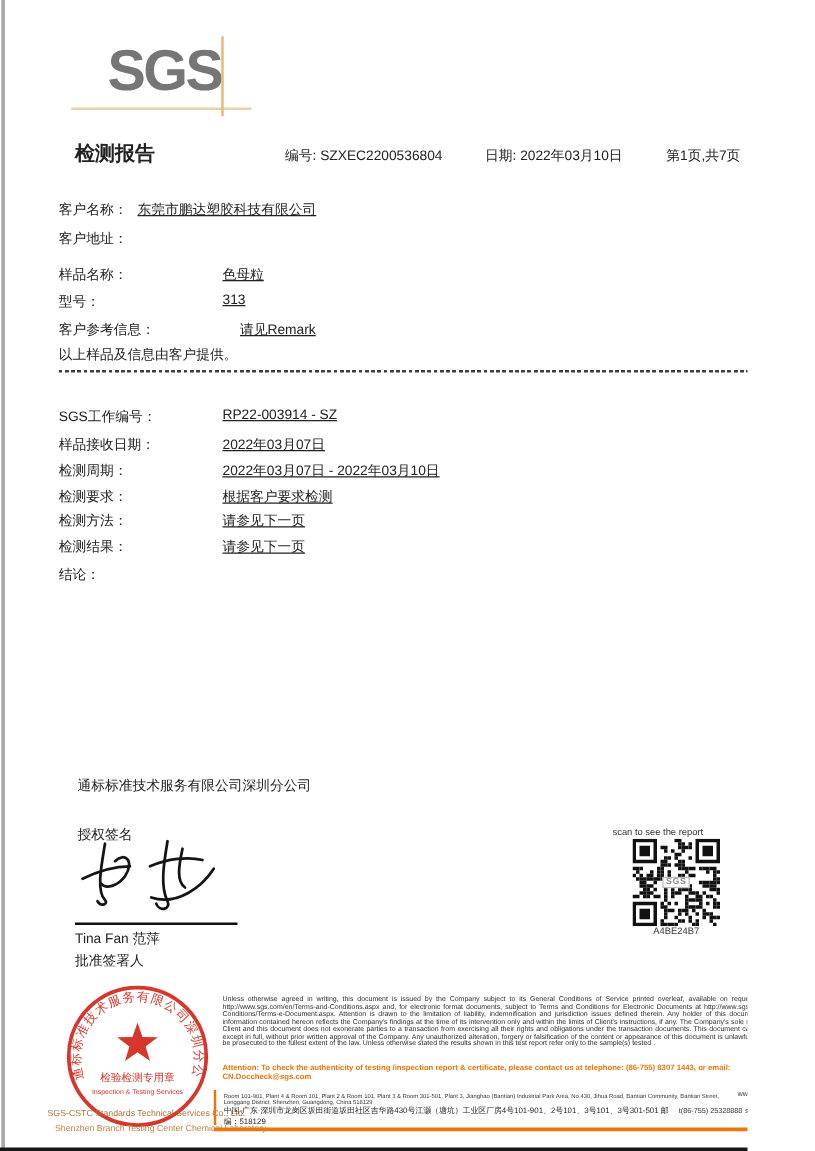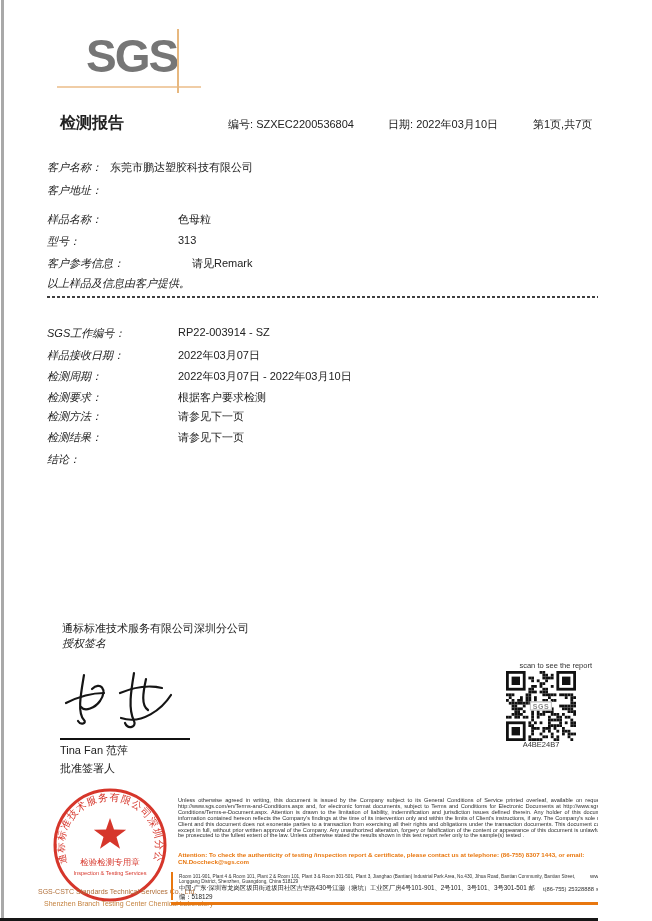--- a/index.html
+++ b/index.html
@@ -12,38 +12,38 @@
 
   
   .logo { position:absolute; left:86px; top:33px; font-size:46px; font-weight:bold; letter-spacing:-2px; color:#767676; line-height:1; }
   .logo-hline { position:absolute; left:57px; top:86px; width:144px; height:2px; background:#f0cda6; }
   .logo-vline { position:absolute; left:177px; top:29px; width:2px; height:64px; background:#e7b87f; }
 
   
   .title { position:absolute; left:60px; top:113px; font-size:16px; font-weight:bold; color:#222; }
   .hd { position:absolute; top:117px; font-size:11px; color:#222; white-space:nowrap; }
 
-  .lab { position:absolute; left:47px; font-size:11px; color:#222; white-space:nowrap;font-style:italic; }
-  .val { position:absolute; font-size:11px; color:#222; white-space:nowrap; }
+  .lab { position:absolute; left:47px; font-size:11px; color:#222; white-space:nowrap; }
+  .val { position:absolute; font-size:11px; color:#222; white-space:nowrap;text-decoration:underline; }
 
   .dashed { position:absolute; left:47px; top:296px; width:588px; height:2px;
             background:repeating-linear-gradient(90deg,#3f3f3f 0 3px,transparent 3px 5px); }
 
   .conclusion { position:absolute; left:178px; top:450px; width:460px; font-size:11px; line-height:18.5px; color:#222; text-align:justify; }
 
   
   .sig-co { position:absolute; left:62px; top:621px; font-size:11px; color:#222; }
-  .sig-auth { position:absolute; left:62px; top:636px; font-size:11px; color:#222;font-style:italic; }
+  .sig-auth { position:absolute; left:62px; top:660px; font-size:11px; color:#222; }
   .sig-svg { position:absolute; left:58px; top:663px; }
   .sig-line { position:absolute; left:60px; top:738px; width:130px; border-top:2px solid #111; }
   .sig-name { position:absolute; left:60px; top:743px; font-size:11px; color:#222; }
   .sig-title { position:absolute; left:60px; top:761px; font-size:11px; color:#222; }
 
   
-  .qr-hint { position:absolute; left:490px; top:661px; width:102px; text-align:right; font-size:7.5px; color:#333; }
+  .qr-hint { position:absolute; left:490px; top:661px; width:102px; text-align:left; font-size:7.5px; color:#333; }
   .qr-box { position:absolute; left:506px; top:671px; width:70px; height:70px; }
   .qr-center { position:absolute; left:50%; top:50%; transform:translate(-50%,-50%); background:#fff; padding:0 2px;
                font-size:7px; font-weight:bold; color:#8a8a8a; letter-spacing:0.5px; border:1px solid #bbb; }
   .qr-id { position:absolute; left:490px; top:740px; width:102px; text-align:center; font-size:7.5px; color:#333; }
 
   
   .stamp { position:absolute; left:50px; top:785px; opacity:0.92; }
   .lab-co1 { position:absolute; left:38px; top:888px; width:170px; font-size:7px; color:#b06f3a; }
   .lab-co2 { position:absolute; left:44px; top:900px; width:170px; font-size:7px; color:#c4823f; }
 

